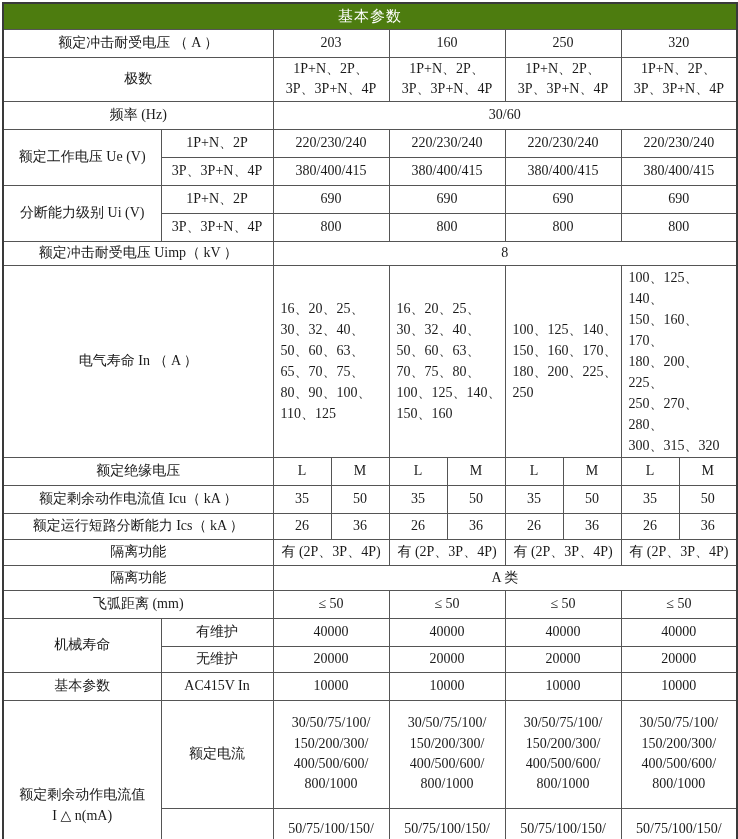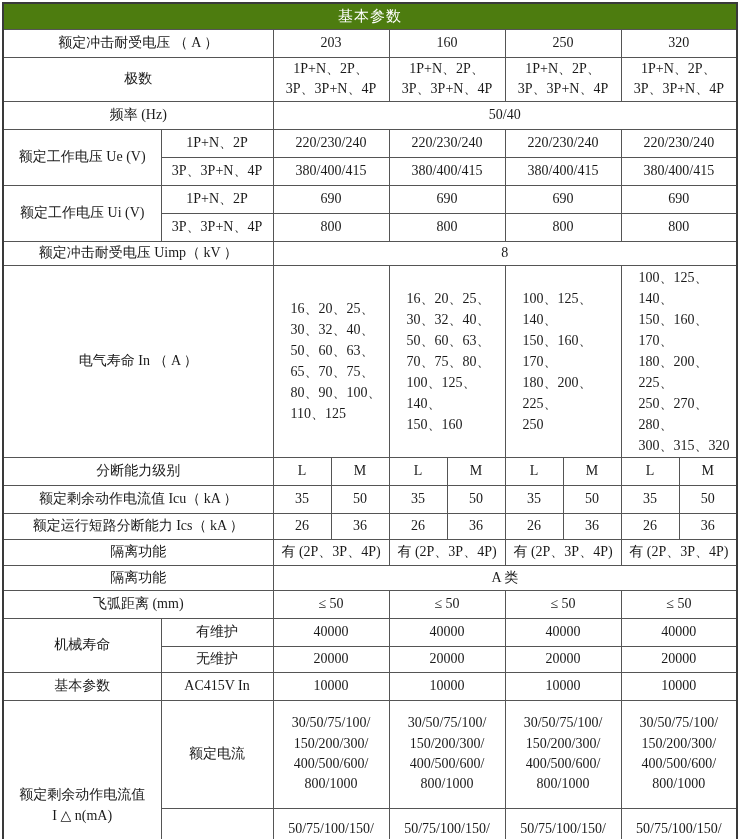--- a/index.html
+++ b/index.html
@@ -30,21 +30,21 @@
     color:#ffffff;
     font-size:15px;
     height:24px;
     letter-spacing:1px;
     margin-top:44px;
   }
   .pre{white-space:pre-line;line-height:1.45;}
   .inlist{
     white-space:pre-line;
     text-align:left;
-    padding-left:17px;
+    padding-left:7px;
     line-height:1.5;
   }
 </style>
 </head>
 <body>
 
 <div class="wrap">
 <table>
   <colgroup>
     <col style="width:158px">
@@ -79,41 +79,41 @@
     <td colspan="2" class="pre">1P+N、2P、
 3P、3P+N、4P</td>
     <td colspan="2" class="pre">1P+N、2P、
 3P、3P+N、4P</td>
     <td colspan="2" class="pre">1P+N、2P、
 3P、3P+N、4P</td>
   </tr>
 
   <tr style="height:28px">
     <td colspan="2">频率 (Hz)</td>
-    <td colspan="8">50/40</td>
+    <td colspan="8">30/60</td>
   </tr>
 
   <tr style="height:28px">
     <td rowspan="2">额定工作电压 Ue (V)</td>
     <td>1P+N、2P</td>
     <td colspan="2">220/230/240</td>
     <td colspan="2">220/230/240</td>
     <td colspan="2">220/230/240</td>
     <td colspan="2">220/230/240</td>
   </tr>
   <tr style="height:28px">
     <td>3P、3P+N、4P</td>
     <td colspan="2">380/400/415</td>
     <td colspan="2">380/400/415</td>
     <td colspan="2">380/400/415</td>
     <td colspan="2">380/400/415</td>
   </tr>
 
   <tr style="height:28px">
-    <td rowspan="2">额定工作电压 Ui (V)</td>
+    <td rowspan="2">分断能力级别 Ui (V)</td>
     <td>1P+N、2P</td>
     <td colspan="2">690</td>
     <td colspan="2">690</td>
     <td colspan="2">690</td>
     <td colspan="2">690</td>
   </tr>
   <tr style="height:28px">
     <td>3P、3P+N、4P</td>
     <td colspan="2">800</td>
     <td colspan="2">800</td>
@@ -145,21 +145,21 @@
 180、200、225、
 250</td>
     <td colspan="2" class="inlist">100、125、140、
 150、160、170、
 180、200、225、
 250、270、280、
 300、315、320</td>
   </tr>
 
   <tr style="height:28px">
-    <td colspan="2">分断能力级别</td>
+    <td colspan="2">额定绝缘电压</td>
     <td>L</td>
     <td>M</td>
     <td>L</td>
     <td>M</td>
     <td>L</td>
     <td>M</td>
     <td>L</td>
     <td>M</td>
   </tr>
 

